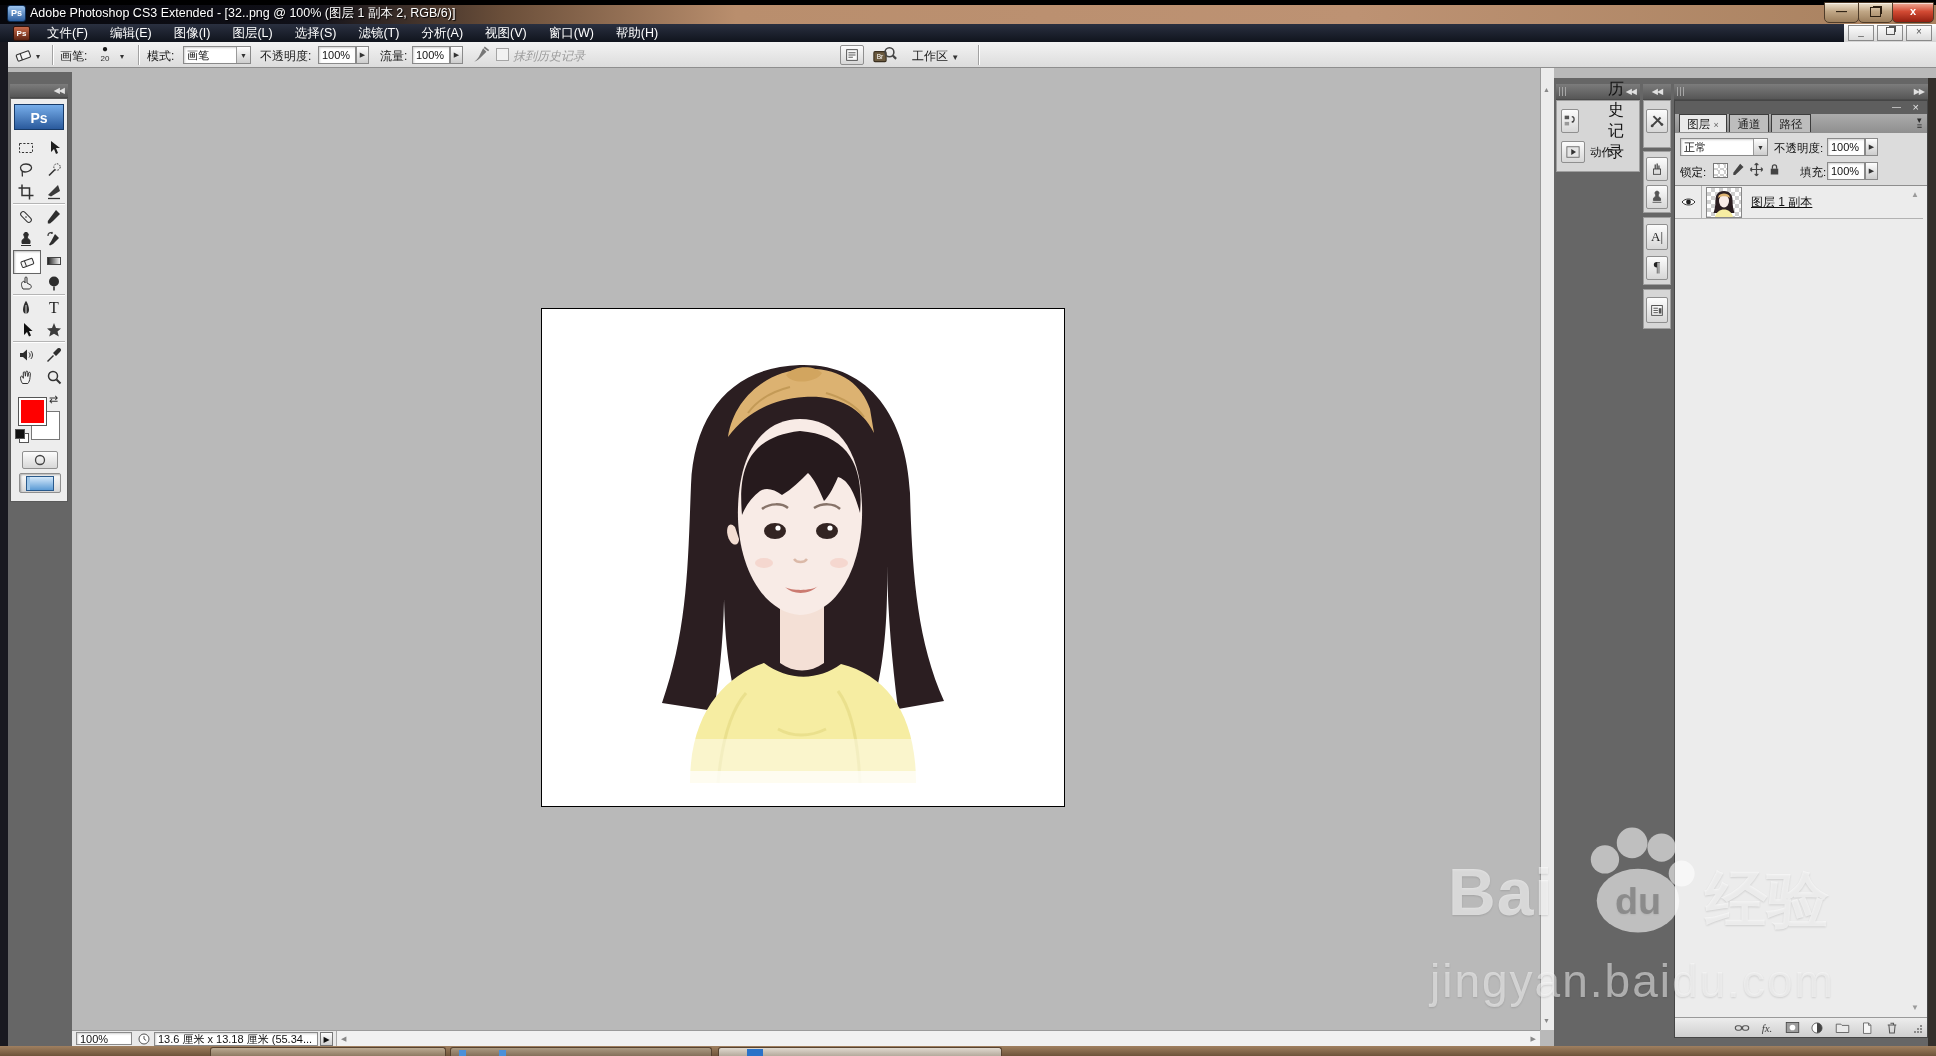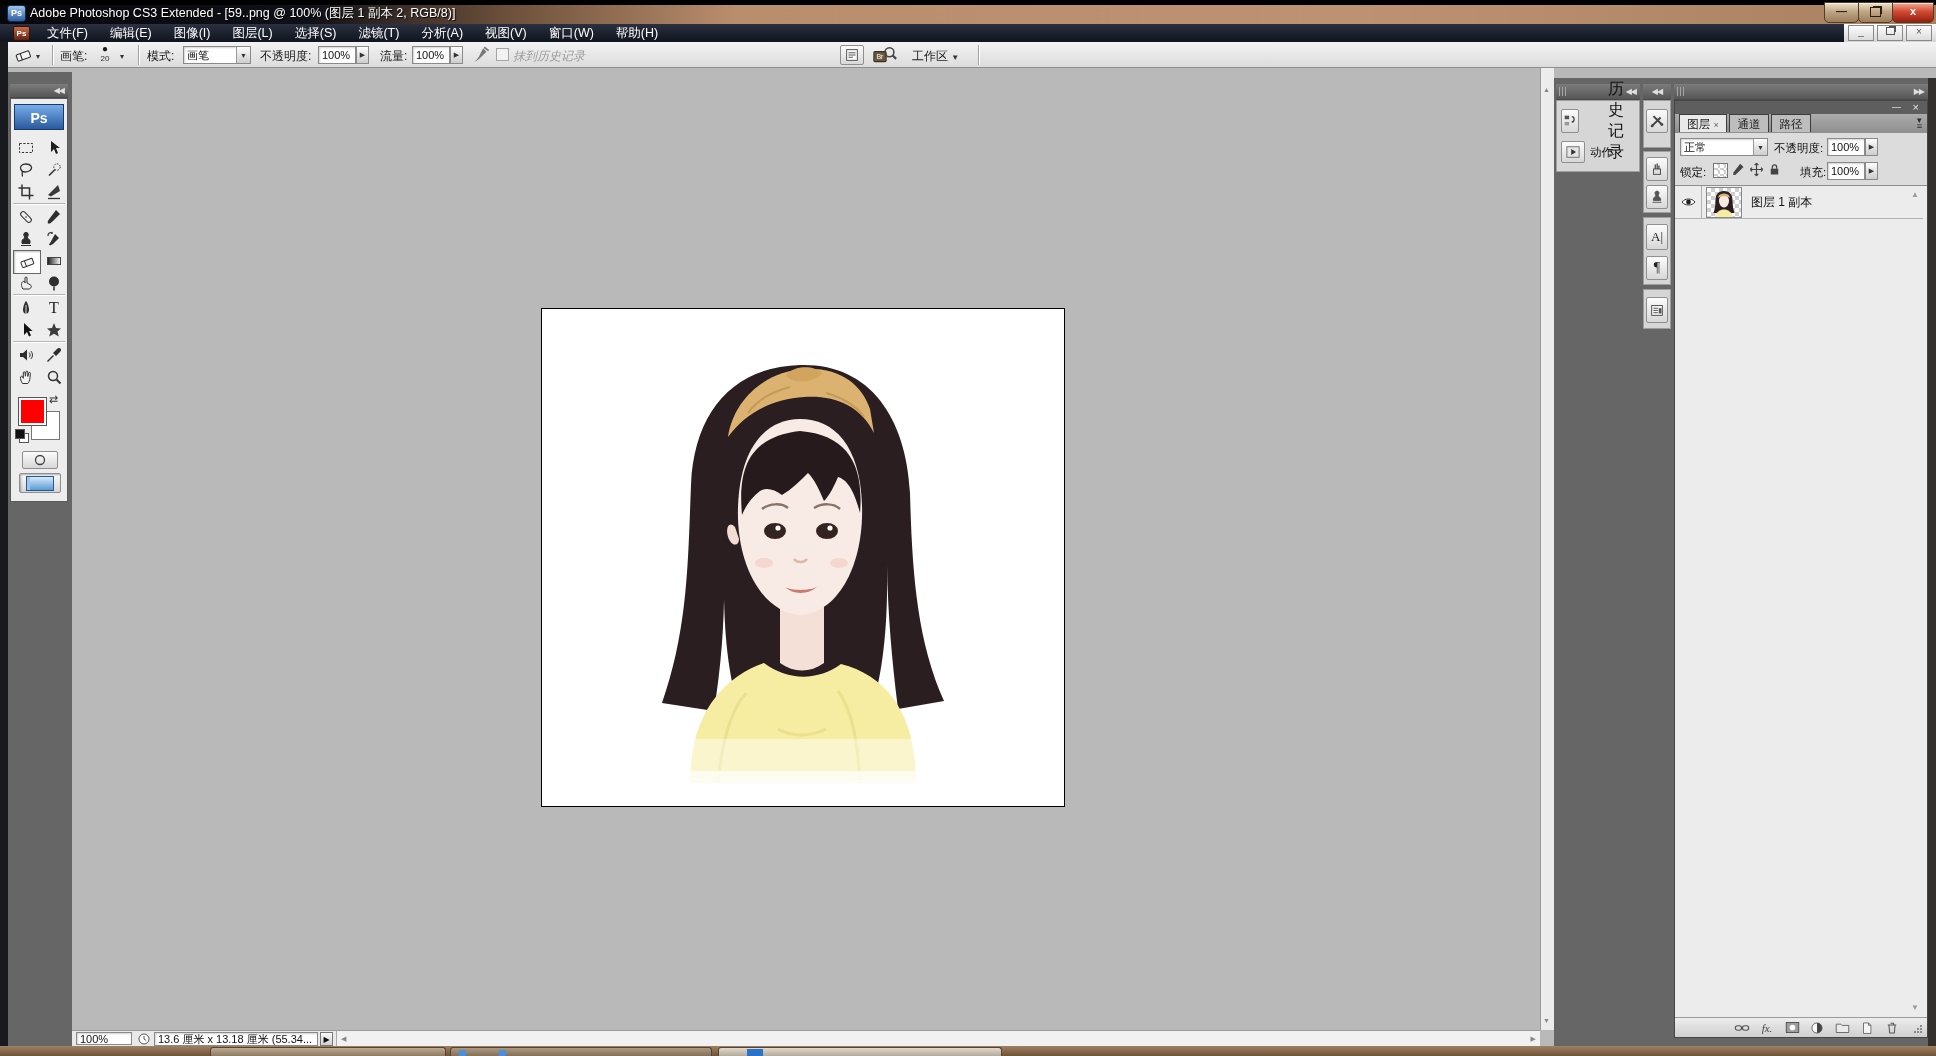--- a/index.html
+++ b/index.html
@@ -84,21 +84,21 @@
     <defs>
       <linearGradient id="gt" x1="0" y1="0" x2="1" y2="0">
         <stop offset="0" stop-color="#1a1a1a"></stop>
           <stop offset="1" stop-color="#fdfdfd"></stop>
       </linearGradient>
     </defs>
   </svg>
 
   <div class="abs titlebar">
     <div class="appicon">Ps</div>
-    <div class="title-text">Adobe Photoshop CS3 Extended - [59..png @ 100% (图层 1 副本 2, RGB/8)]</div>
+    <div class="title-text">Adobe Photoshop CS3 Extended - [32..png @ 100% (图层 1 副本 2, RGB/6)]</div>
     <div class="winbtn" style="left:1824px;width:33px;">—</div>
     <div class="winbtn" style="left:1858px;width:33px;">
       <span style="display:inline-block;width:9px;height:8px;border:1px solid #2c1f12;box-shadow:2px -2px 0 -1px #2c1f12;margin-top:4px;"></span>
     </div>
     <div class="winbtn close" style="left:1892px;width:40px;">x</div>
   </div>
 
   <div class="abs menubar">
     <div class="docicon">Ps</div>
     <div class="menuitem">文件(F)</div>
@@ -502,21 +502,21 @@
             </svg>
         </div>
         <div class="checker" style="width:34px;height:29px;margin-left:4px;border:1px solid #888;position:relative;flex:none;">
           <svg width="34" height="29" viewBox="0 0 34 29" style="position:absolute;left:0;top:0;">
             <path d="M17 3 C11 3 8.5 7 8.5 12 C8.5 18 7.5 22 6.5 25 L27.5 25 C26.5 22 25.5 18 25.5 12 C25.5 7 23 3 17 3 Z" fill="#2b1e21"></path>
             <path d="M8 29 C9 24 13 21.5 17 21.5 C21 21.5 25 24 26 29 Z" fill="#f6eda2"></path>
             <ellipse cx="17" cy="13" rx="5" ry="6.5" fill="#f8ebe6"></ellipse>
             <path d="M11.5 8 C13 4.5 21 4.5 22.5 8 L22.8 10 C20 7.5 14 7.5 11.2 10 Z" fill="#dcb271"></path>
           </svg>
         </div>
-        <span style="margin-left:9px;">图层 1 副本</span>
+        <span style="margin-left:9px;text-decoration:underline;">图层 1 副本</span>
       </div>
 
 
       <div style="position:absolute;right:8px;top:4px;font-size:8px;color:#9a9a9a;">▲</div>
       <div style="position:absolute;right:8px;bottom:6px;font-size:8px;color:#9a9a9a;">▼</div>
     </div>
 
     <div style="position:absolute;left:0;bottom:0;width:252px;height:20px;background:linear-gradient(#ededed,#cfcfcf);border-top:1px solid #9a9a9a;display:flex;align-items:center;justify-content:flex-end;gap:7px;padding-right:26px;box-sizing:border-box;">
       <span class="bbar-icon">
         <svg width="16" height="14" viewBox="0 0 18 14">
@@ -560,20 +560,33 @@
         radial-gradient(circle at 5px 5px,#8a8a8a 1px,transparent 1.4px),
         radial-gradient(circle at 8px 5px,#8a8a8a 1px,transparent 1.4px),
         radial-gradient(circle at 2px 8px,#8a8a8a 1px,transparent 1.4px),
         radial-gradient(circle at 5px 8px,#8a8a8a 1px,transparent 1.4px),
         radial-gradient(circle at 8px 8px,#8a8a8a 1px,transparent 1.4px);"></span>
     </div>
   </div>
 
   <div class="abs" style="left:1928px;top:78px;width:8px;height:968px;background:#34302c;"></div>
 
+  <div class="abs wm" style="left:1400px;top:836px;width:520px;height:210px;z-index:50;">
+    <div style="position:absolute;left:48px;top:18px;font-size:66px;font-weight:bold;letter-spacing:1px;">Bai</div>
+    <svg style="position:absolute;left:178px;top:-12px;" width="120" height="118" viewBox="0 0 100 100">
+      <circle cx="22" cy="30" r="12" fill="rgba(255,255,255,0.58)"></circle>
+      <circle cx="45" cy="16" r="13" fill="rgba(255,255,255,0.58)"></circle>
+      <circle cx="70" cy="20" r="12" fill="rgba(255,255,255,0.58)"></circle>
+      <circle cx="87" cy="42" r="11" fill="rgba(255,255,255,0.58)"></circle>
+      <ellipse cx="50" cy="65" rx="35" ry="27" fill="rgba(255,255,255,0.58)"></ellipse>
+      <text x="50" y="76" text-anchor="middle" font-size="32" font-weight="bold" fill="rgba(105,105,105,0.55)" font-family="Liberation Sans,sans-serif">du</text>
+    </svg>
+    <div style="position:absolute;left:305px;top:22px;font-size:62px;font-weight:bold;">经验</div>
+    <div style="position:absolute;left:30px;top:118px;font-size:46px;letter-spacing:2px;color:rgba(255,255,255,0.5);">jingyan.baidu.com</div>
+  </div>
 
   <div class="abs statusbar" style="left:72px;top:1030px;width:1468px;height:16px;">
     <div class="field" style="position:absolute;left:4px;top:1px;width:56px;height:13px;">100%</div>
     <svg style="position:absolute;left:66px;top:2px;" width="12" height="12" viewBox="0 0 12 12">
         <circle cx="6" cy="6" r="5" fill="#fff" stroke="#555"></circle>
         <path d="M6 3 V6 L8.2 7.5" fill="none" stroke="#555"></path>
       </svg>
     <div class="field" style="position:absolute;left:82px;top:1px;width:164px;height:14px;white-space:nowrap;overflow:hidden;">13.6 厘米 x 13.18 厘米 (55.34...</div>
     <div style="position:absolute;left:248px;top:1px;width:13px;height:14px;background:linear-gradient(#fdfdfd,#cfcfcf);border:1px solid #777;font-size:8px;color:#111;text-align:center;line-height:13px;box-sizing:border-box;">▶</div>
     <div style="position:absolute;left:264px;top:0;width:1204px;height:16px;background:#f1f1f1;border-left:1px solid #aaa;box-sizing:border-box;">

